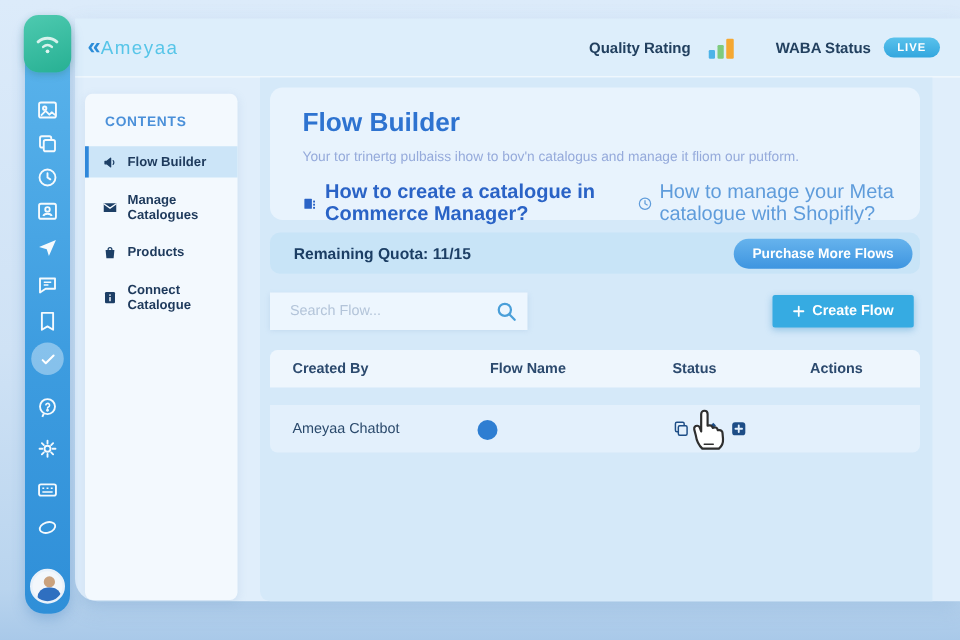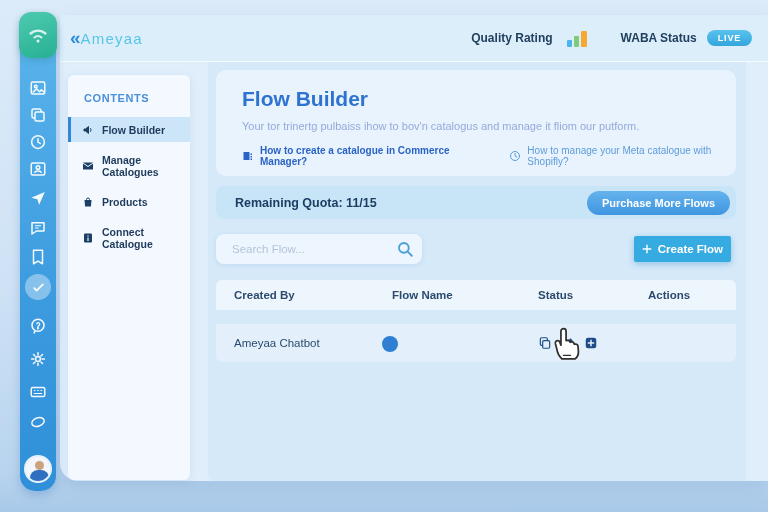--- a/index.html
+++ b/index.html
@@ -88,51 +88,51 @@
     position:absolute; left:148px; top:47px; width:538px; height:419px;
     background:#d5e9f9; border-radius:0 0 0 8px;
   }
   .hero {
     position:absolute; left:8px; top:8px; right:10px; height:106px;
     background:#e8f3fd; border-radius:10px; padding:17px 0 0 26px;
   }
   .hero h1 { font-size:21px; font-weight:600; color:#2e73d0; }
   .hero .sub { margin-top:9px; font-size:11px; color:#95aadb; }
   .hero-links { margin-top:13px; display:flex; align-items:center; gap:30px; }
-  .hlink { display:flex; align-items:center; gap:6px; font-size:10px; cursor:pointer; }
+  .hlink { display:flex; align-items:center; gap:6px; font-size:16px; cursor:pointer; }
   .hlink.primary { color:#2a63c6; font-weight:700; }
   .hlink.secondary { color:#5f9cdb; font-weight:500; }
   .hlink svg { width:12px; height:12px; flex:0 0 auto; }
 
   .quota {
     position:absolute; left:8px; top:124px; right:10px; height:33px;
     background:#c8e4f7; border-radius:8px; display:flex; align-items:center; padding:0 6px 0 19px;
   }
   .quota-text { font-size:12.5px; font-weight:700; color:#1c3e64; }
   .purchase-btn {
     margin-left:auto; padding:6px 15px; border:none; border-radius:14px;
     background:linear-gradient(180deg,#66b3ed,#3e95e0);
     color:#fff; font-size:11px; font-weight:700; cursor:pointer;
     font-family:"Liberation Sans", sans-serif;
   }
 
   .search-row { position:absolute; left:8px; top:172px; right:10px; height:30px; }
   .search-wrap { position:relative; width:206px; height:30px; }
   .search-input {
-    width:100%; height:100%; border:none; outline:none; border-radius:8px;
+    width:100%; height:100%; border:none; outline:none; border-radius:0;
     background:#edf6fe; padding:0 34px 0 16px; font-size:11.5px; color:#51688a;
     font-family:"Liberation Sans", sans-serif; box-shadow:0 1px 4px rgba(130,170,210,.25);
   }
   .search-input::placeholder { color:#b3c4d9; }
   .search-btn {
     position:absolute; right:8px; top:6px; width:18px; height:18px; color:#4a9fd9; cursor:pointer;
   }
   .search-btn svg { width:100%; height:100%; }
   .create-btn {
-    position:absolute; right:5px; top:2px; height:26px; padding:0 8px;
+    position:absolute; right:5px; top:2px; height:26px; padding:0 16px;
     display:flex; align-items:center; gap:6px; border:none; border-radius:2px;
     background:#36abe2; color:#fff; font-size:11.5px; font-weight:700; cursor:pointer;
     font-family:"Liberation Sans", sans-serif; box-shadow:0 2px 6px rgba(50,140,200,.4);
   }
   .create-btn svg { width:10px; height:10px; }
 
   .table { position:absolute; left:8px; top:218px; right:10px; }
   .t-head, .t-row {
     display:grid; grid-template-columns:158px 146px 104px 1fr; align-items:center; padding-left:18px;
   }

